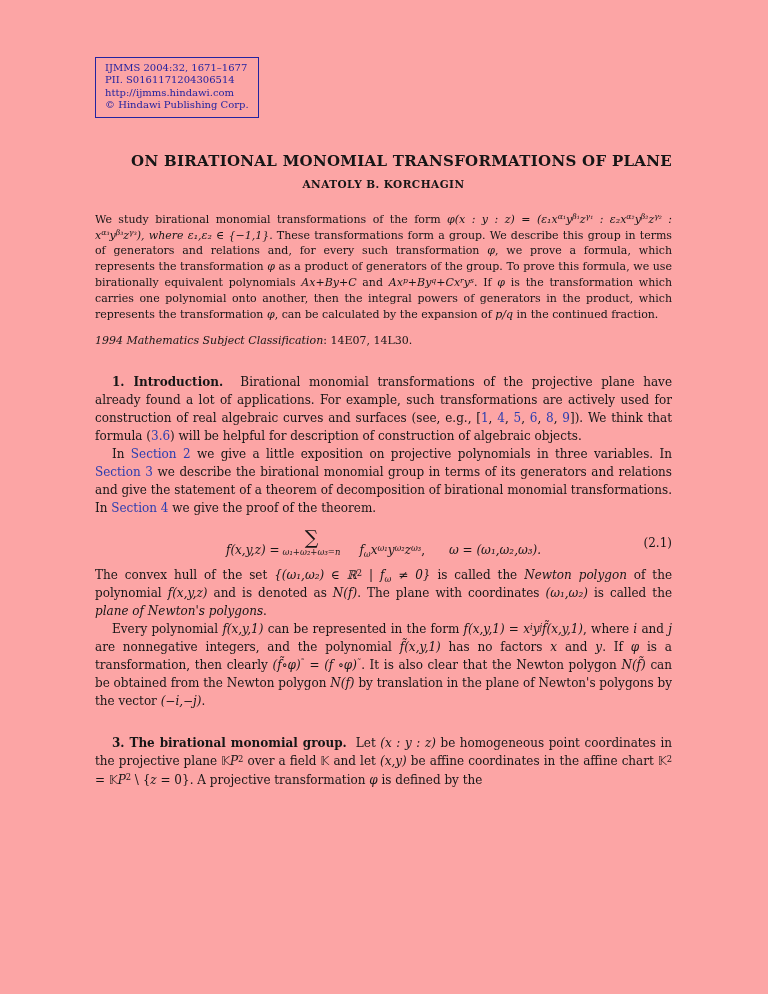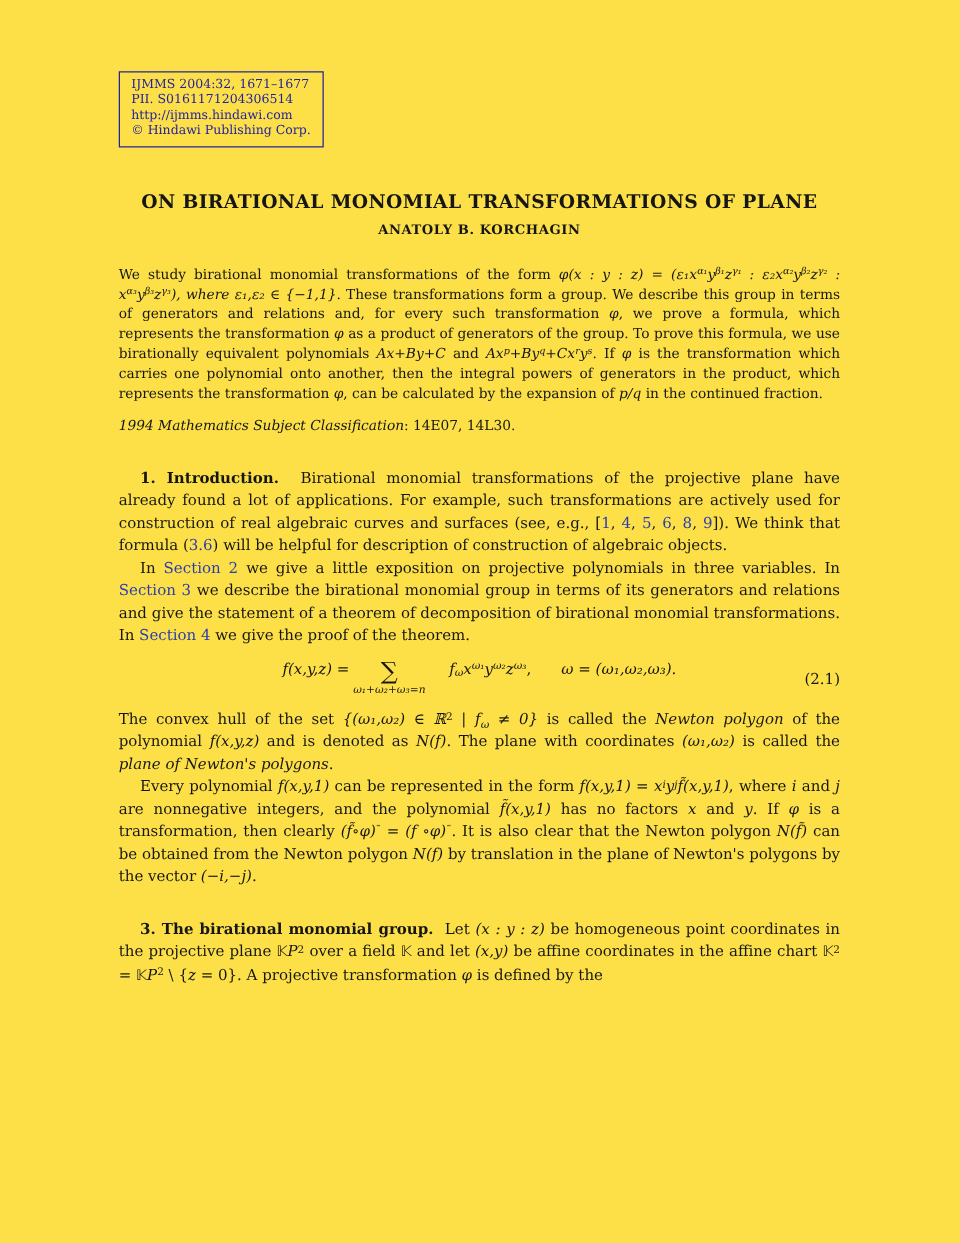--- a/index.html
+++ b/index.html
@@ -1,20 +1,20 @@
 <!DOCTYPE html>
 <html style="--link: #2a3db0; --hblue: #2323a0;"><head>
 <meta charset="utf-8">
 <style>
   html, body { margin: 0; padding: 0; background: #ffffff; }
   .page {
     position: relative;
     width: 768px;
     height: 994px;
-    background: #fde047;
+    background: #fca5a5;
     font-family: "DejaVu Serif", serif;
     color: #161616;
     overflow: hidden;
     box-sizing: border-box;
   }
   .content {
     padding: 57px 96px 0 95px;
   }
   
   .header-box {
@@ -22,21 +22,21 @@
     border: 1px solid #2323a0;
     padding: 4px 9px 5px 9px;
     font-size: 10px;
     line-height: 1.24;
     color: var(--hblue, #2323a0);
   }
   .hb-line { white-space: nowrap; }
   
   .title {
     margin: 34px 0 0 0;
-    text-align: center;
+    text-align: right;
     font-size: 15px;
     font-weight: bold;
     letter-spacing: 0.3px;
     line-height: 1.2;
   }
   .author {
     margin-top: 8px;
     text-align: center;
     font-size: 10.5px;
     font-weight: bold;
@@ -79,21 +79,21 @@
   .equation {
     position: relative;
     margin: 11px 0 9px 0;
     display: flex;
     justify-content: center;
     align-items: center;
     font-size: 12px;
   }
   .eq-body {
     display: inline-flex;
-    align-items: flex-start;
+    align-items: flex-end;
   }
   .sum {
     display: inline-flex;
     flex-direction: column;
     align-items: center;
     margin: 0 3px;
   }
   .sum-sigma { font-size: 19px; line-height: 1; }
   .sum-under { font-size: 8.5px; line-height: 1.1; margin-top: 1px; white-space: nowrap; }
   .eq-rhs { margin-left: 16px; white-space: nowrap; }

